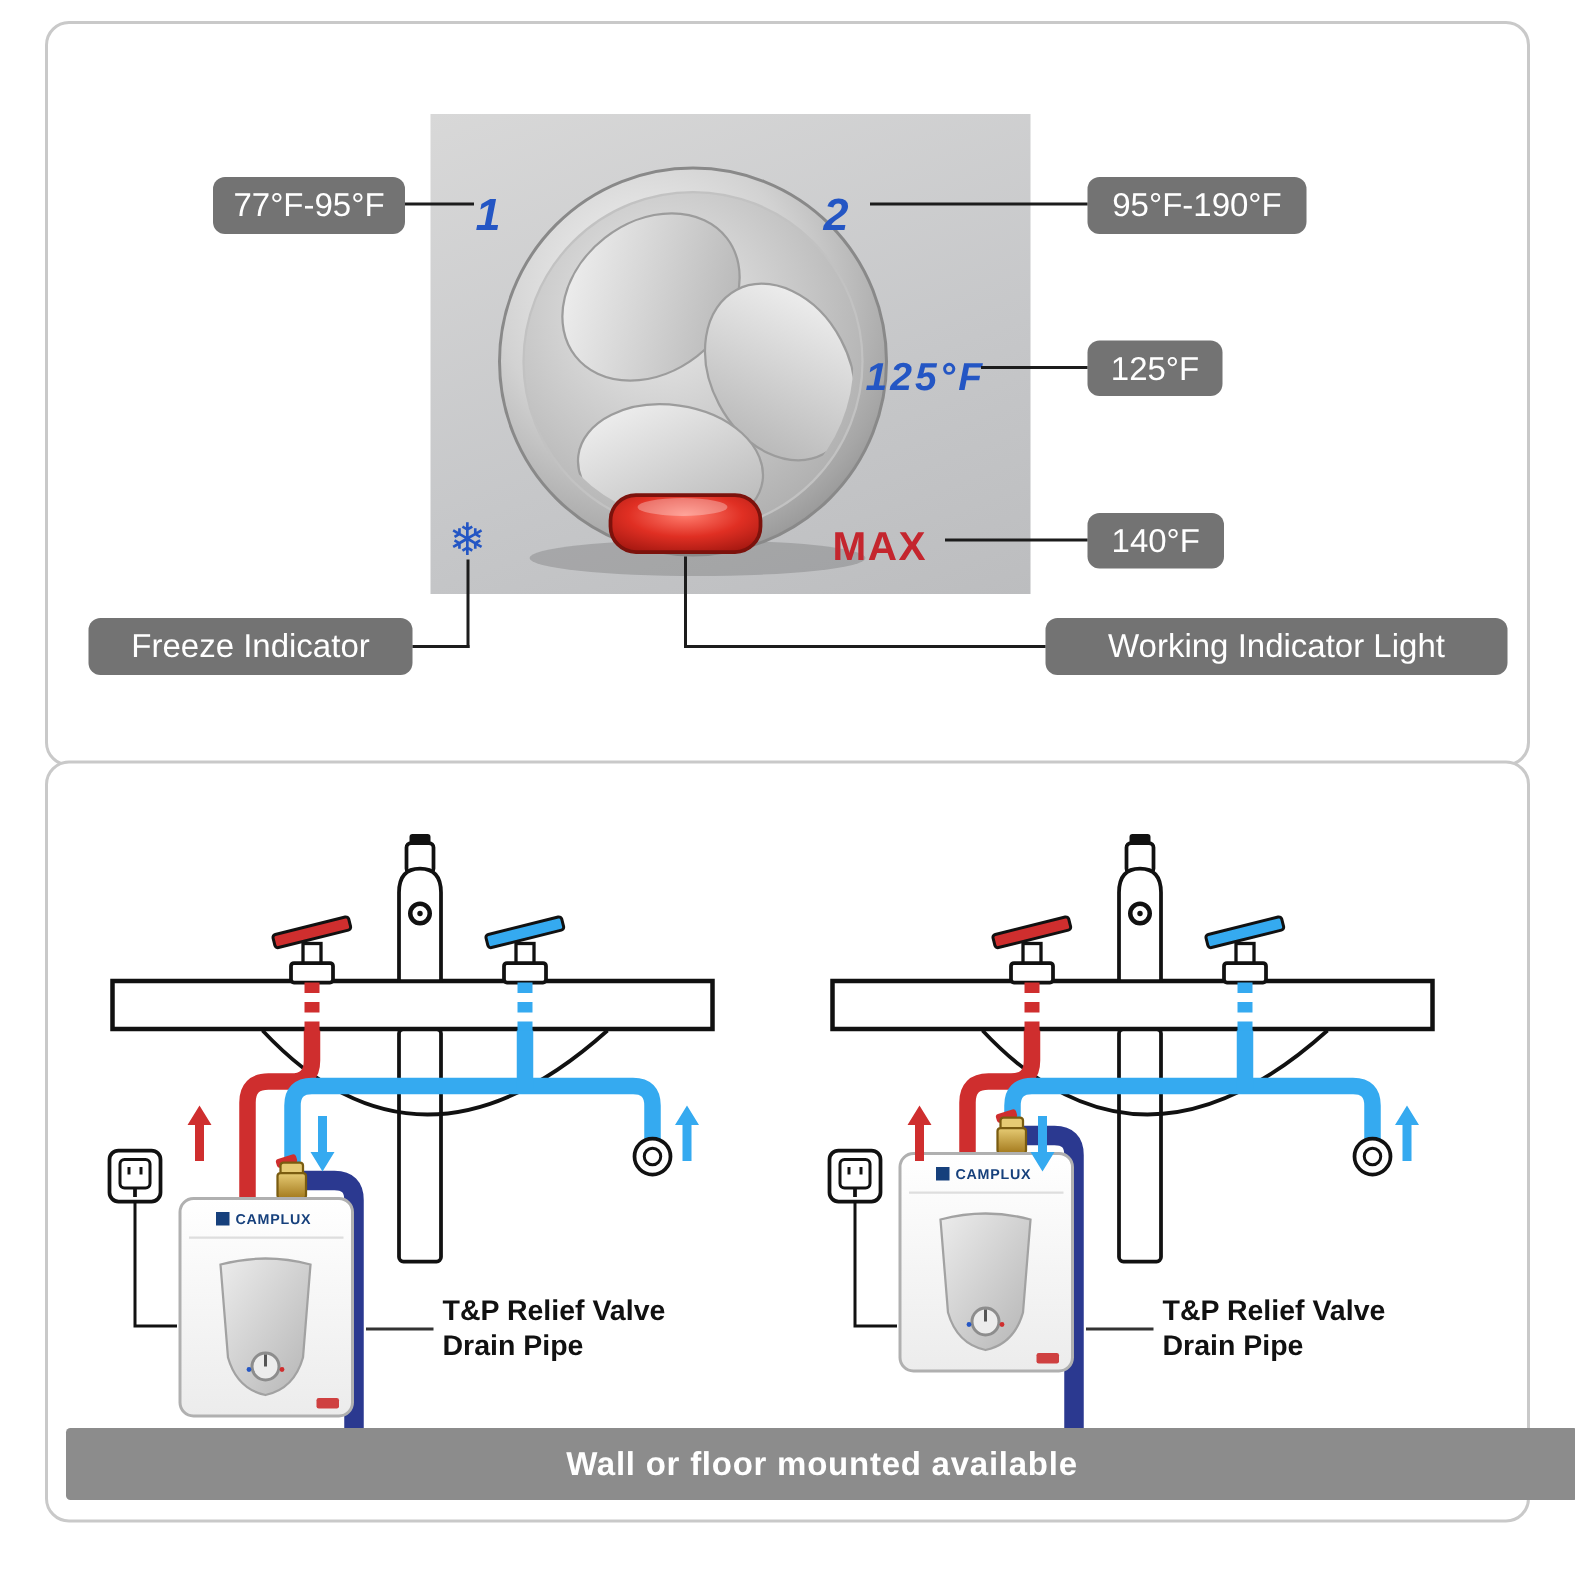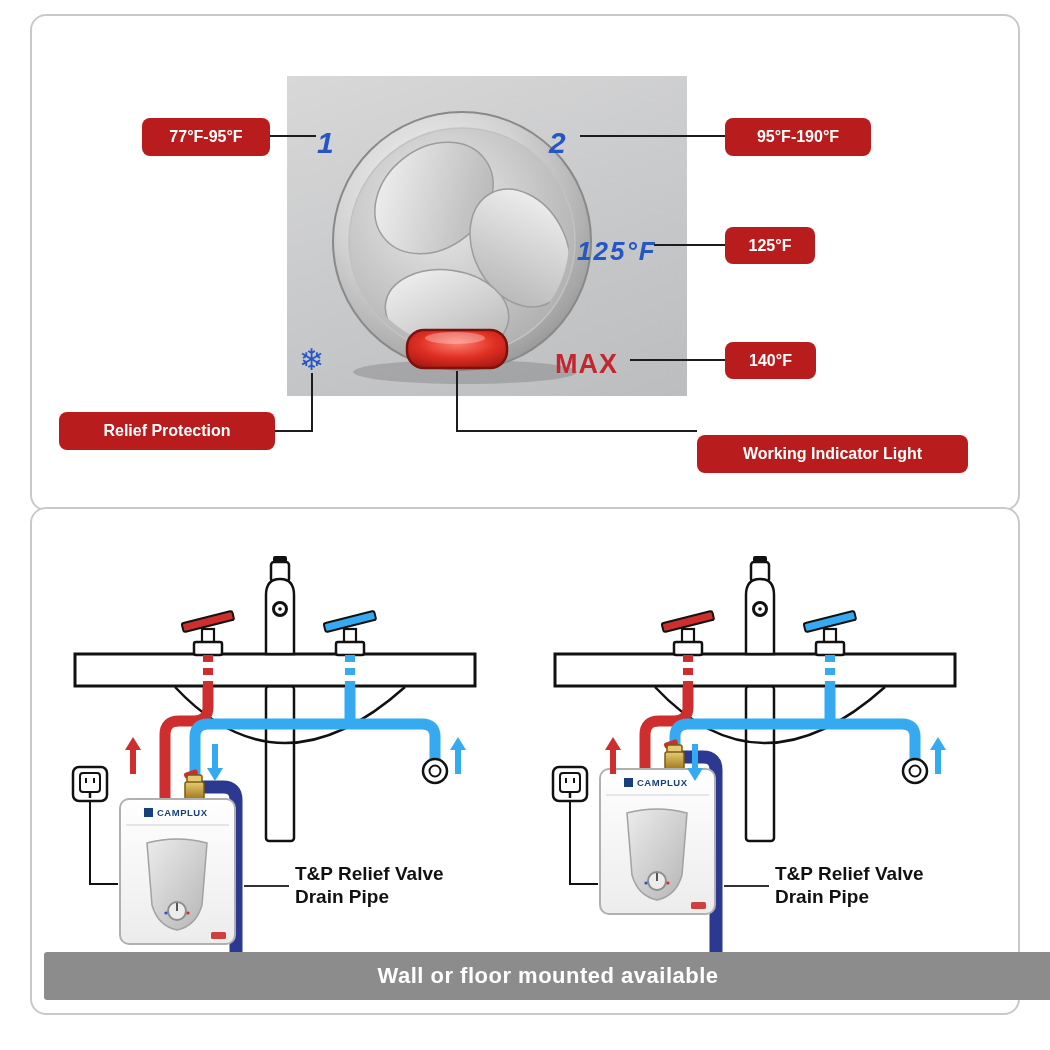--- a/index.html
+++ b/index.html
@@ -3,21 +3,21 @@
 <meta charset="utf-8">
 <style>
   * { margin:0; padding:0; box-sizing:border-box; }
   html,body { width:1050px; height:1050px; background:#fff;
     font-family:"Liberation Sans", sans-serif; position:relative; overflow:hidden; }
   .panel { position:absolute; border:2px solid #c9c9c9; border-radius:16px; background:#fff; }
   #panel-top { left:30px; top:14px; width:990px; height:497px; }
   #panel-bottom { left:30px; top:507px; width:990px; height:508px; }
   .dial-plate { position:absolute; left:255px; top:60px; width:400px; height:320px;
     background:linear-gradient(160deg,#d8d8d8 0%,#c6c7c9 60%,#bcbdbf 100%); }
-  .badge { position:absolute; background:#b91c1c; color:#fff; font-weight:bold; font-size:16px;
+  .badge { position:absolute; background:#737373; color:#fff; font-weight:normal; font-size:22px;
     display:flex; align-items:center; justify-content:center; border-radius:8px; white-space:nowrap; }
   .cline { position:absolute; background:#1c1c1c; }
   .mark { font-weight:bold; font-style:italic; }
   .mark-upright { font-weight:bold; }
   .floor-bar { position:absolute; left:12px; top:443px; width:1008px; height:48px; background:#8c8c8c;
     border-radius:3px; display:flex; align-items:center; justify-content:center;
     color:#fff; font-weight:bold; font-size:22px; letter-spacing:0.5px; }
   .install-svg { position:absolute; left:28px; top:0; }
   .diagram-label { font-size:19px; font-weight:bold; fill:#111; }
 </style>
@@ -69,22 +69,22 @@
       <text x="290" y="184" class="mark" font-size="26" letter-spacing="2" fill="#2456c4">125°F</text>
       <text x="268" y="297" class="mark-upright" font-size="27" letter-spacing="1" fill="#c4262e">MAX</text>
       <text x="12" y="294" font-size="30" fill="#2456c4">❄</text>
     </svg>
   </div>
 
   <div class="badge" style="left:110px; top:102px; width:128px; height:38px;">77°F-95°F</div>
   <div class="badge" style="left:693px; top:102px; width:146px; height:38px;">95°F-190°F</div>
   <div class="badge" style="left:693px; top:211px; width:90px; height:37px;">125°F</div>
   <div class="badge" style="left:693px; top:326px; width:91px; height:37px;text-align:right;">140°F</div>
-  <div class="badge" style="left:27px; top:396px; width:216px; height:38px;">Relief Protection</div>
-  <div class="badge" style="left:665px; top:396px; width:271px; height:38px;margin-top:23px;">Working Indicator Light</div>
+  <div class="badge" style="left:27px; top:396px; width:216px; height:38px;">Freeze Indicator</div>
+  <div class="badge" style="left:665px; top:396px; width:308px; height:38px;">Working Indicator Light</div>
 
   <div class="cline" style="left:238px; top:119px; width:46px; height:2px;"></div>
   <div class="cline" style="left:548px; top:119px; width:145px; height:2px;"></div>
   <div class="cline" style="left:622px; top:228px; width:71px; height:2px;"></div>
   <div class="cline" style="left:598px; top:343px; width:95px; height:2px;"></div>
   <div class="cline" style="left:279px; top:357px; width:2px; height:59px;"></div>
   <div class="cline" style="left:243px; top:414px; width:38px; height:2px;"></div>
   <div class="cline" style="left:424px; top:355px; width:2px; height:61px;"></div>
   <div class="cline" style="left:424px; top:414px; width:241px; height:2px;"></div>
 </div>

